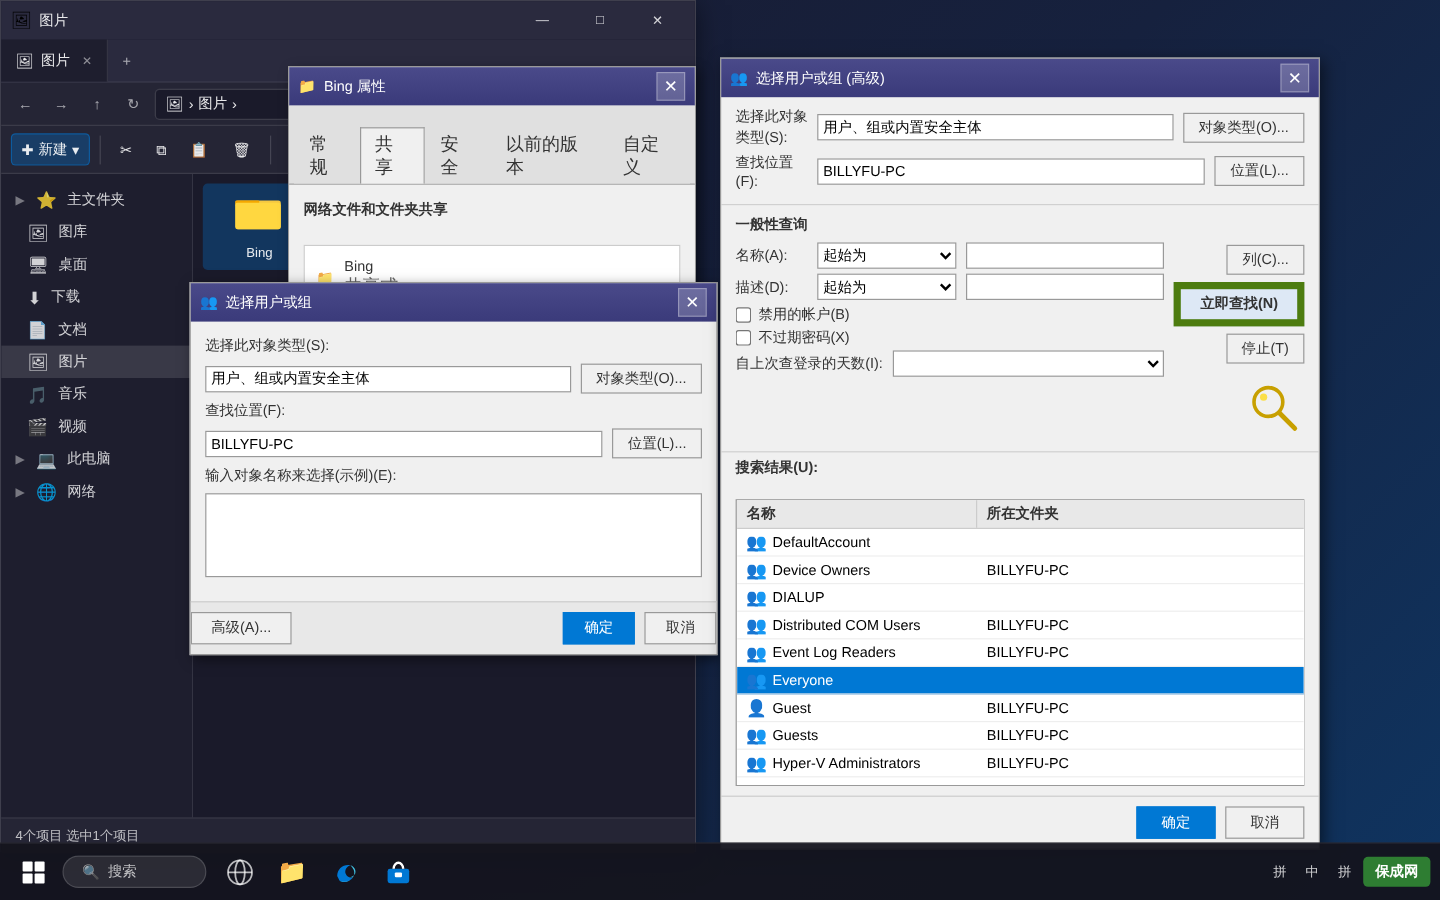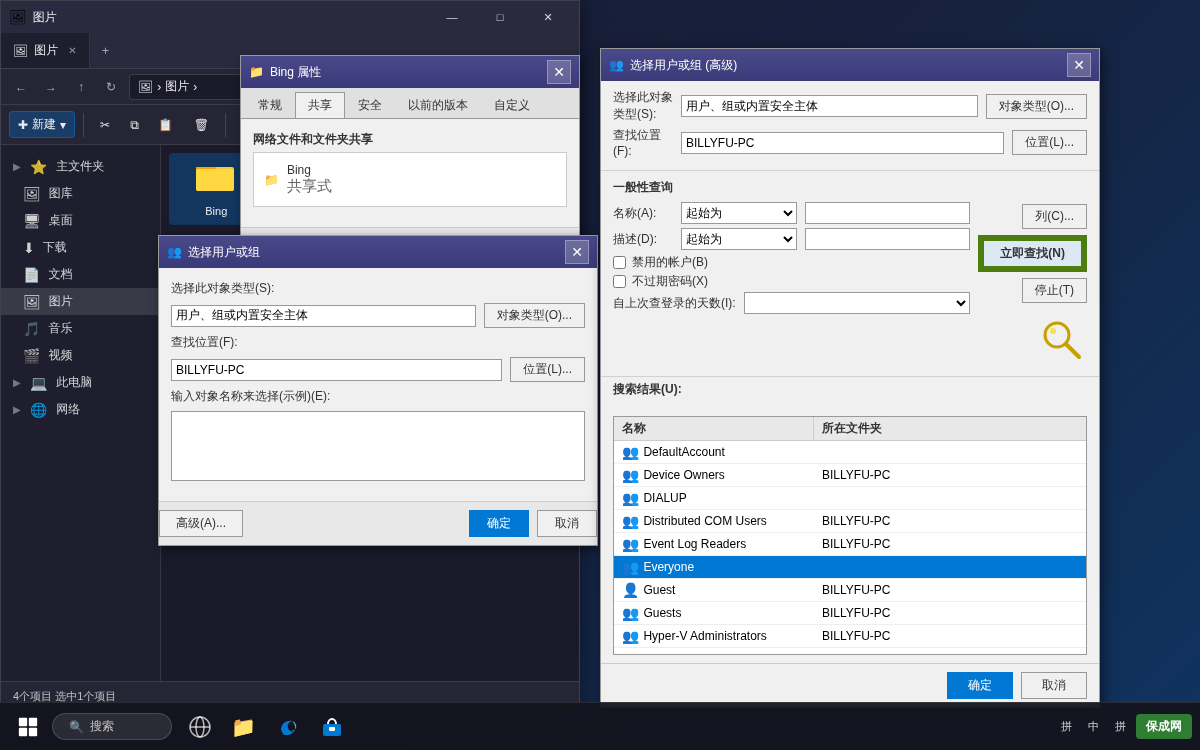--- a/index.html
+++ b/index.html
@@ -319,40 +319,41 @@
       font-size: 14px;
     }
     .dialog-tabs {
       display: flex;
       background: #e0e0e0;
       border-bottom: 1px solid #999;
       padding: 4px 4px 0;
     }
     .dialog-tab {
       padding: 4px 12px;
-      font-size: 12px;
+      font-size: 15px;
       color: #333;
       cursor: pointer;
       border: 1px solid transparent;
       border-bottom: none;
       background: #e0e0e0;
+      margin-top: 14px;
     }
     .dialog-tab.active {
       background: #f0f0f0;
       border-color: #999;
     }
     .dialog-content {
       padding: 12px;
       background: #f0f0f0;
     }
     .section-title {
       font-size: 12px;
       color: #333;
       font-weight: bold;
-      margin-bottom: 4px;
+      margin-bottom: 21px;
     }
     .sharing-box {
       border: 1px solid #ccc;
       padding: 10px;
       margin-bottom: 8px;
       background: white;
     }
     .sharing-item {
       display: flex;
       align-items: center;

